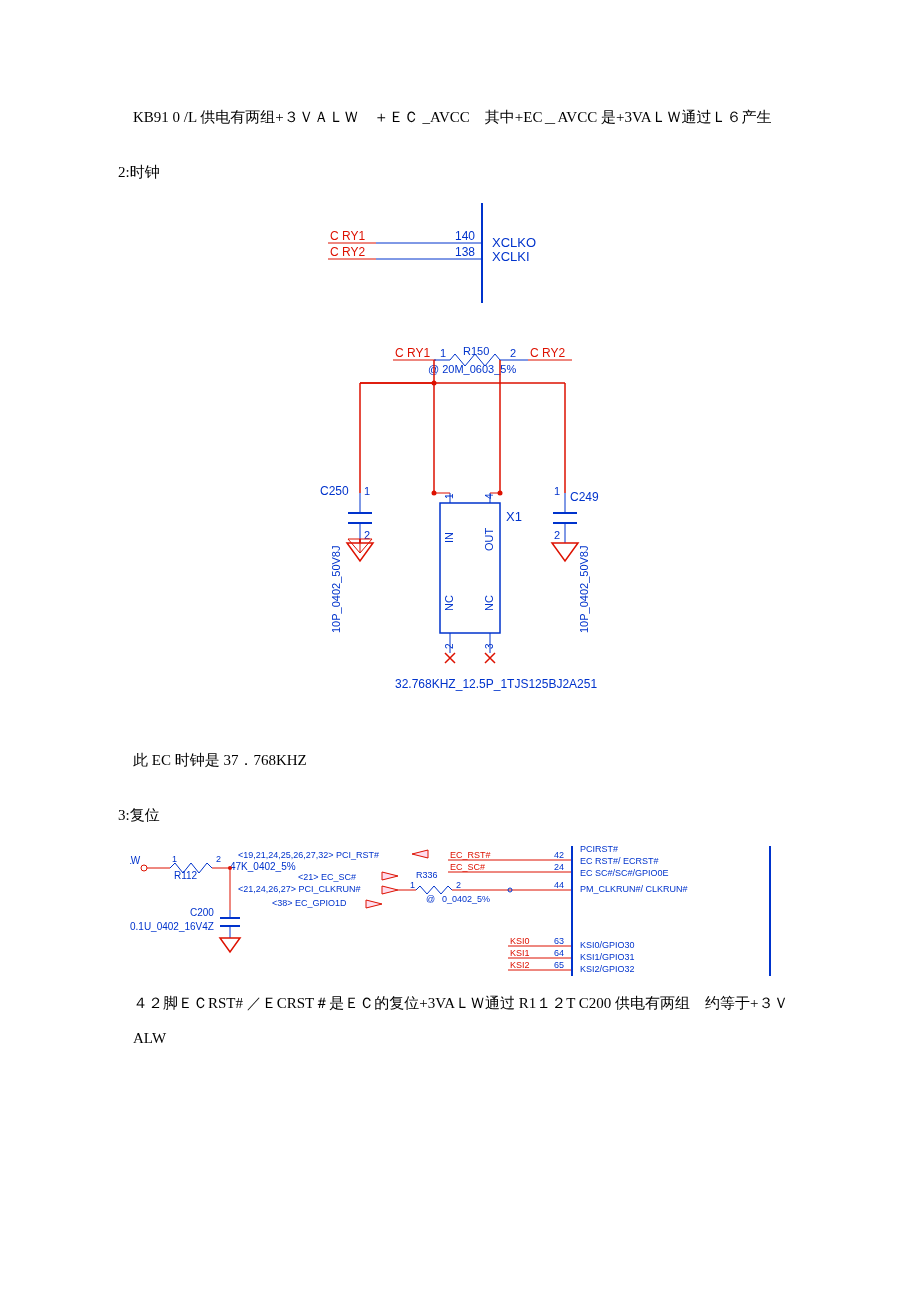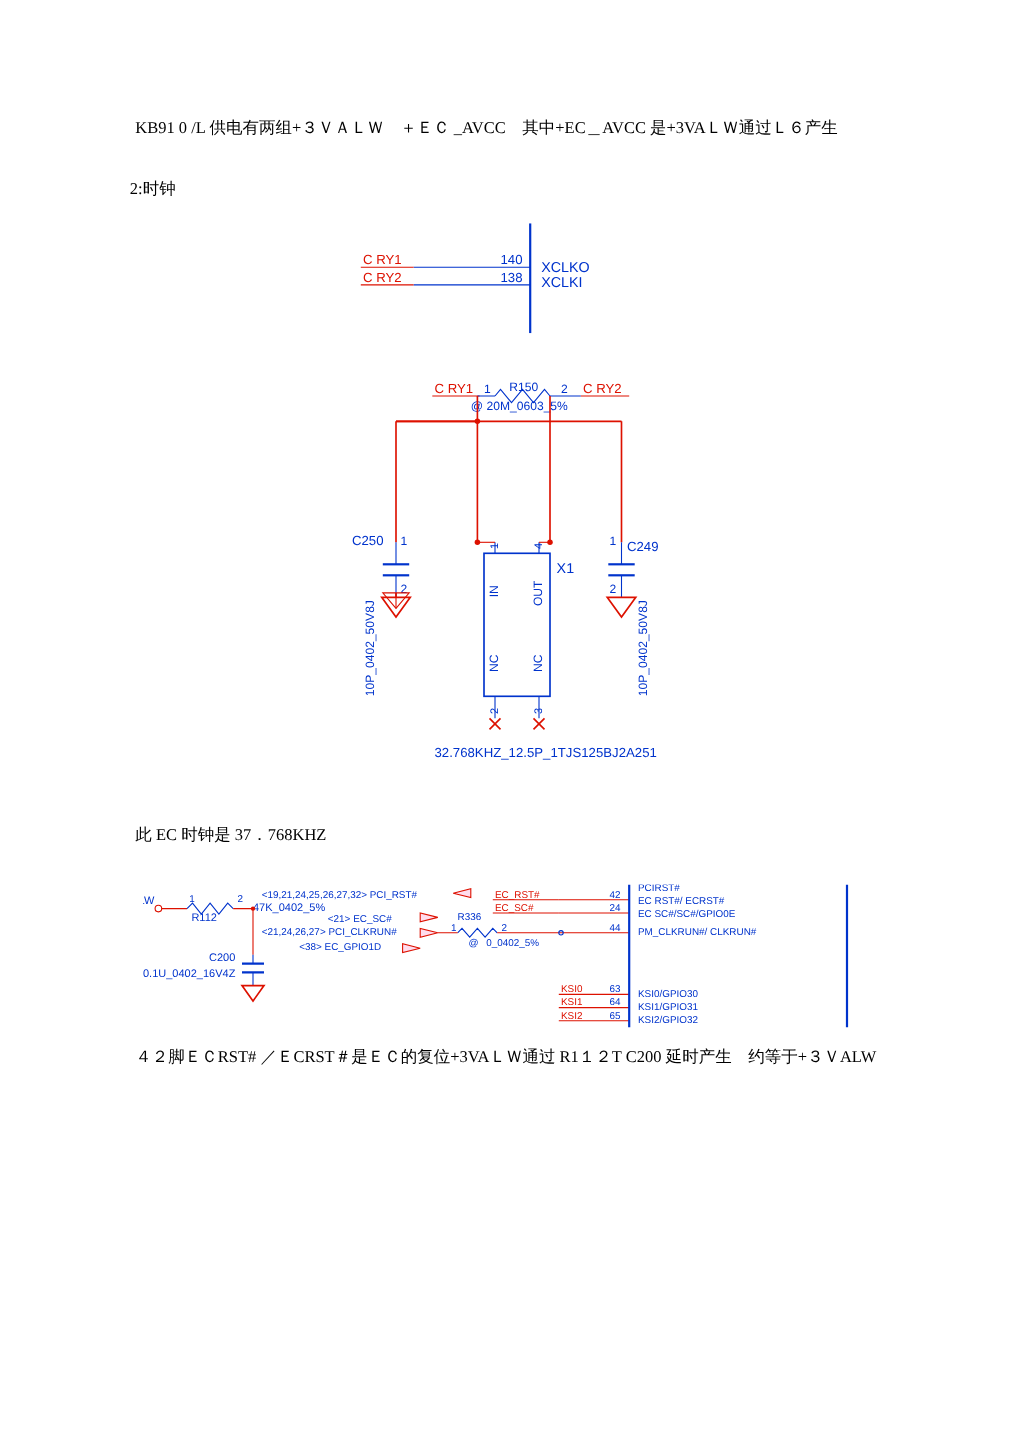--- a/index.html
+++ b/index.html
@@ -9,21 +9,21 @@
     font-family: "SimSun", "Times New Roman", serif;
     width: 920px;
   }
   .page {
     padding: 100px 118px 50px 118px;
     font-size: 15px;
     line-height: 1.5;
     color: #000;
   }
   .para {
-    margin: 0 0 26px 5px;
+    margin: 0 0 26px 15px;
     line-height: 2.3;
   }
   .section-head {
     margin: 16px 0 20px 0;
   }
   .fig1 {
     display: block;
     margin: 10px auto 40px auto;
   }
   .fig2 {
@@ -136,20 +136,21 @@
     <text x="193" y="306" fill="#0033cc" font-size="10" transform="rotate(-90 193 306)">3</text>
 
     <path d="M145 310 l10 10 M155 310 l-10 10" stroke="#d10" stroke-width="1.5"></path>
     <path d="M185 310 l10 10 M195 310 l-10 10" stroke="#d10" stroke-width="1.5"></path>
 
     <text x="95" y="345" fill="#0033cc" font-size="12">32.768KHZ_12.5P_1TJS125BJ2A251</text>
   </svg>
 
   <p class="para">此 EC 时钟是 37．768KHZ</p>
 
+  <p class="section-head">3:复位</p>
 
   <svg class="fig3" width="660" height="130" viewBox="0 0 660 130">
 
     <circle cx="14" cy="22" r="3" fill="none" stroke="#d10"></circle>
     <text x="-28" y="18" fill="#0033cc" font-size="10">+3VALW</text>
     <line x1="17" y1="22" x2="40" y2="22" stroke="#d10"></line>
 
     <text x="42" y="16" fill="#0033cc" font-size="9">1</text>
     <path d="M40 22 l5 -5 l8 10 l8 -10 l8 10 l8 -10 l5 5" stroke="#0033cc" fill="none"></path>
     <text x="44" y="33" fill="#0033cc" font-size="10">R112</text>
@@ -215,15 +216,15 @@
 
     <text x="450" y="6" fill="#0033cc" font-size="9">PCIRST#</text>
     <text x="450" y="18" fill="#0033cc" font-size="9">EC RST#/ ECRST#</text>
     <text x="450" y="30" fill="#0033cc" font-size="9">EC SC#/SC#/GPIO0E</text>
     <text x="450" y="46" fill="#0033cc" font-size="9">PM_CLKRUN#/ CLKRUN#</text>
     <text x="450" y="102" fill="#0033cc" font-size="9">KSI0/GPIO30</text>
     <text x="450" y="114" fill="#0033cc" font-size="9">KSI1/GPIO31</text>
     <text x="450" y="126" fill="#0033cc" font-size="9">KSI2/GPIO32</text>
   </svg>
 
-  <p class="para">４２脚ＥＣRST# ／ＥCRST＃是ＥＣ的复位+3VAＬＷ通过 R1１２T C200 延时产生　约等于+３ＶALW</p>
+  <p class="para">４２脚ＥＣRST# ／ＥCRST＃是ＥＣ的复位+3VAＬＷ通过 R1１２T C200 供电有两组　约等于+３ＶALW</p>
 
 </div>
 
 </body></html>

